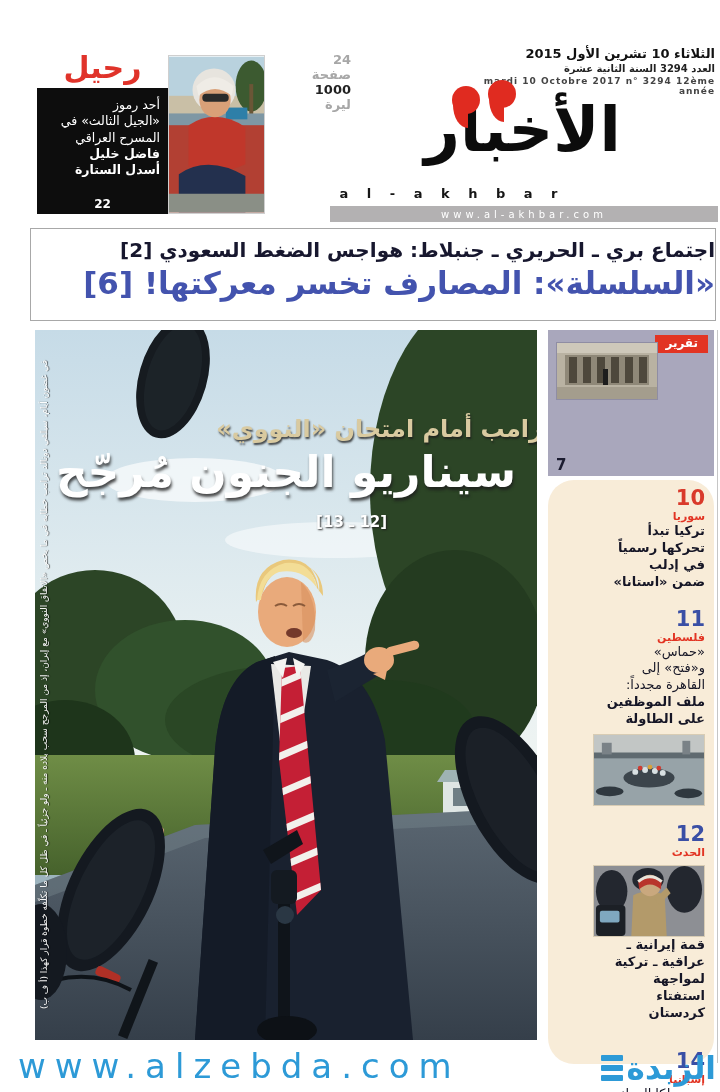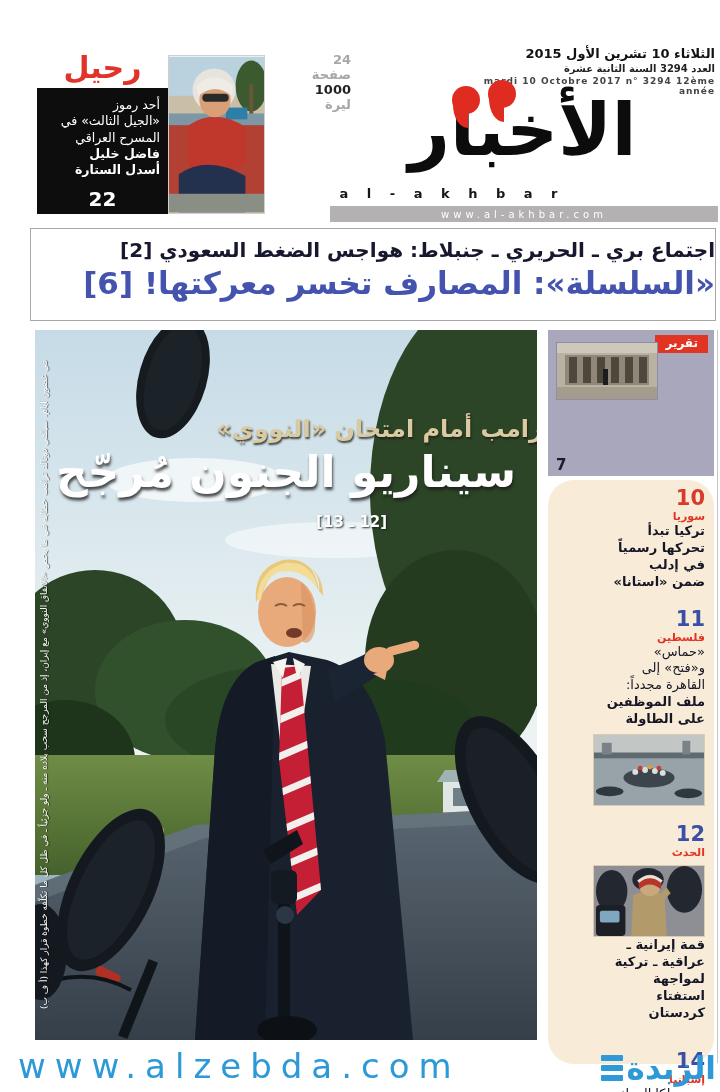--- a/index.html
+++ b/index.html
@@ -8,37 +8,37 @@
   .page { position:relative; width:720px; height:1092px; background:#fff; overflow:hidden; margin:0 auto; }
 
   
   .obit-title { position:absolute; left:37px; top:50px; width:131px; text-align:center;
                 color:#e0332a; font-size:30px; font-weight:bold; direction:rtl; }
   .obit-box { position:absolute; left:37px; top:88px; width:131px; height:126px; background:#0d0d0d;
               color:#fff; direction:rtl; text-align:right; padding:9px 8px 4px 4px; }
   .obit-box .l { font-size:12.5px; line-height:1.3; font-weight:normal; }
   .obit-box .l.b { font-weight:bold; }
   .obit-box .pg { position:absolute; bottom:3px; left:0; width:100%; text-align:center;
-                  font-size:20px; font-weight:bold; }
+                  font-size:12px; font-weight:bold; }
   .obit-photo { position:absolute; left:168px; top:55px; width:97px; height:159px; border:1px solid #cfcfcf; }
   .obit-photo svg { display:block; width:100%; height:100%; }
 
   .edition { position:absolute; left:293px; top:52px; width:58px; direction:rtl; text-align:right; }
   .edition .pages { color:#a7a7a7; font-size:13px; font-weight:bold; }
   .edition .price { font-size:13px; font-weight:bold; color:#a7a7a7; }
   .edition .price b { color:#222; }
 
   .dateblock { position:absolute; right:5px; top:46px; width:240px; text-align:right; direction:rtl; }
   .dateblock .d1 { font-size:13px; font-weight:bold; color:#111; }
   .dateblock .d2 { font-size:10px; font-weight:bold; color:#222; margin-top:2px; }
   .dateblock .d3 { font-size:9px; font-weight:bold; color:#444; margin-top:2px; direction:ltr; letter-spacing:1px; }
 
   .logo-ar { position:absolute; right:0px; top:66px; width:395px; height:128px;
              display:flex; align-items:center; justify-content:center;
-             font-size:72px; font-weight:bold; color:#0c0c0c; direction:rtl; line-height:1; }
+             font-size:62px; font-weight:bold; color:#0c0c0c; direction:rtl; line-height:1; }
   .quotes { position:absolute; left:452px; top:80px; width:70px; height:58px; }
   .q { position:absolute; width:28px; height:28px; background:#e02b20; border-radius:50%; }
   .q::after { content:""; position:absolute; left:1px; top:19px; width:15px; height:23px;
               background:#e02b20; border-radius:0 0 0 100%; }
   .q.q1 { left:0; top:6px; } .q.q2 { left:36px; top:0; }
   .logo-latin { position:absolute; right:148px; top:186px; width:240px; text-align:center;
                 font-size:13px; font-weight:bold; letter-spacing:7px; color:#161616; }
   .urlbar { position:absolute; left:330px; top:206px; width:388px; height:16px; background:#b3b1b2;
             color:#fff; font-size:10px; font-weight:normal; letter-spacing:4px;
             display:flex; align-items:center; justify-content:center; }

